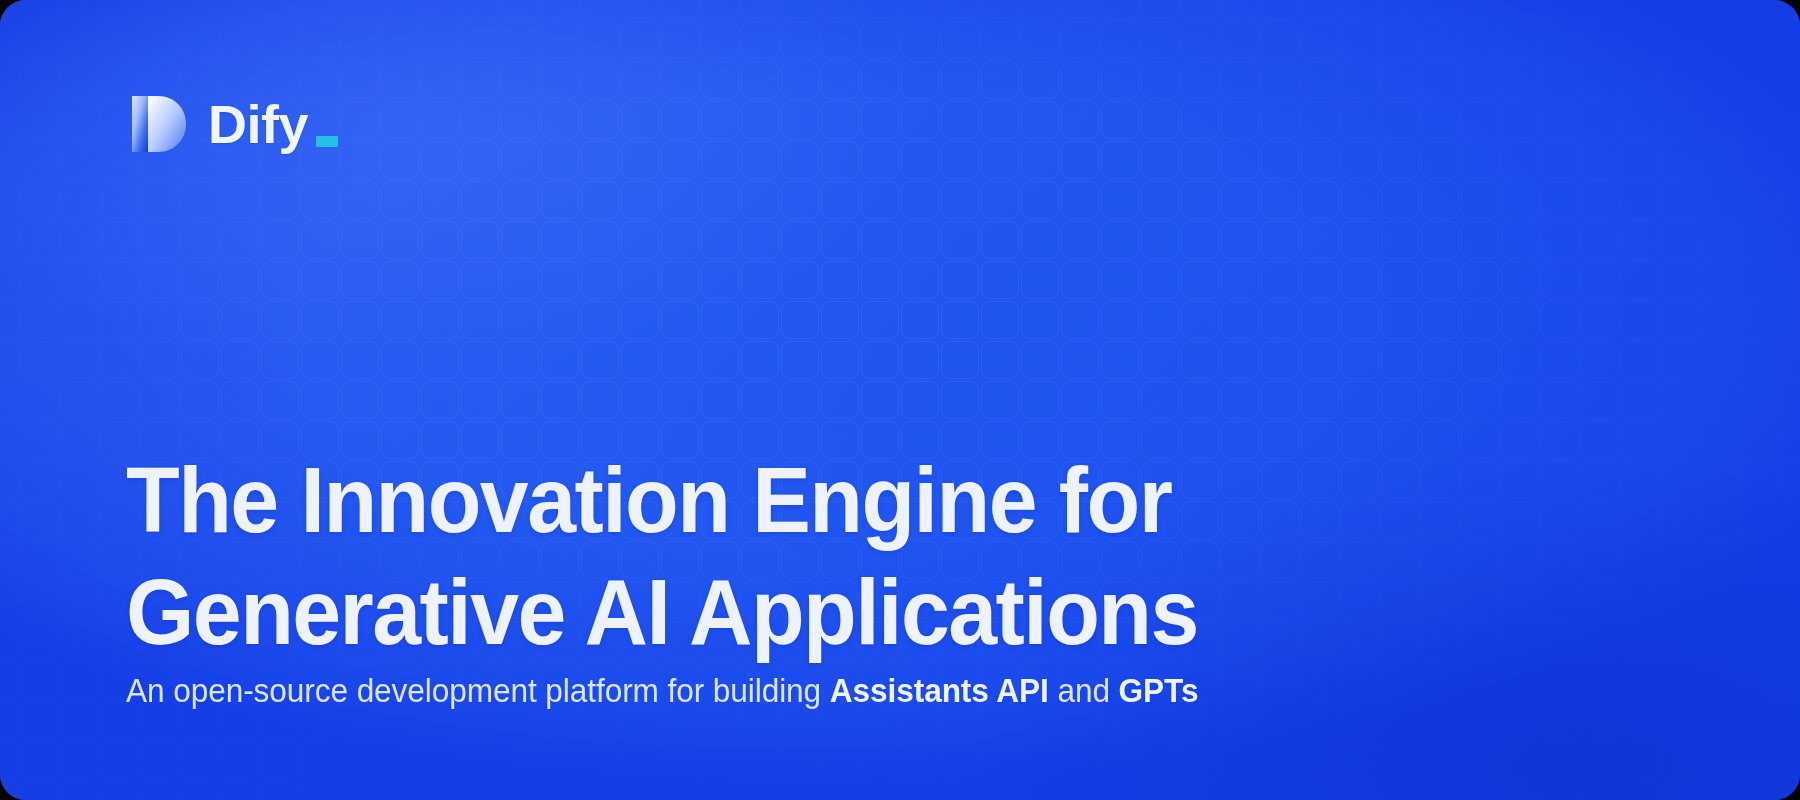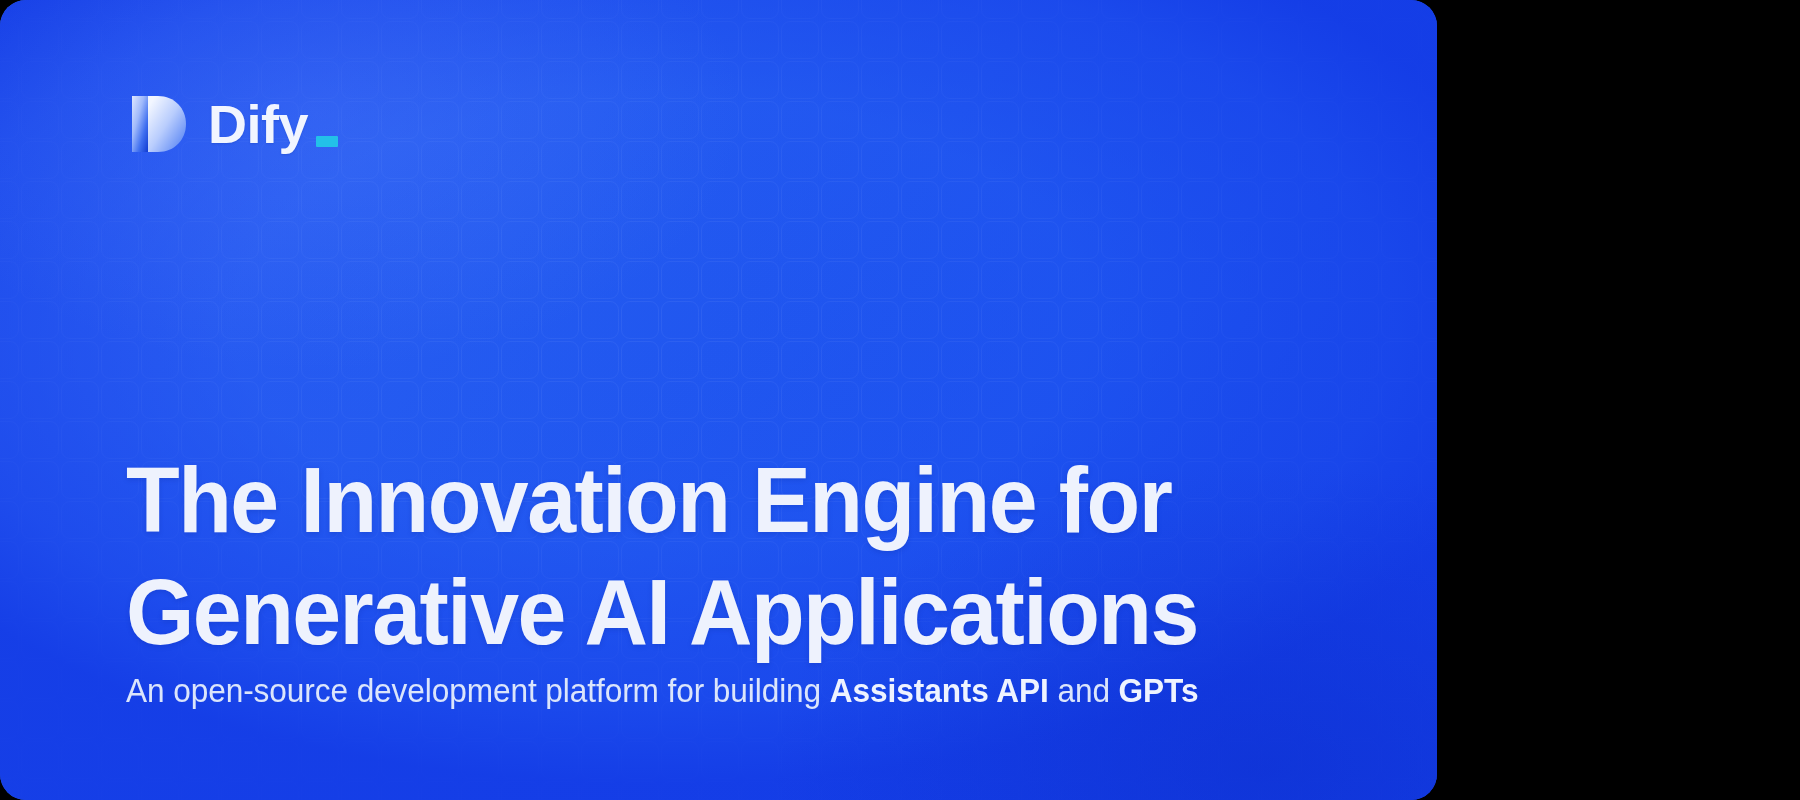--- a/index.html
+++ b/index.html
@@ -9,21 +9,21 @@
   }
   body {
     width: 1800px;
     height: 800px;
     overflow: hidden;
     font-family: "Liberation Sans", sans-serif;
   }
 
   .hero {
     position: relative;
-    width: 1437px;
+    width: 1800px;
     height: 800px;
     border-radius: 26px;
     overflow: hidden;
     
     background:
       linear-gradient(125deg,
         #2f63f2 0%,
         #2a5cf1 18%,
         #245bf0 34%,
         #1f55ef 52%,

